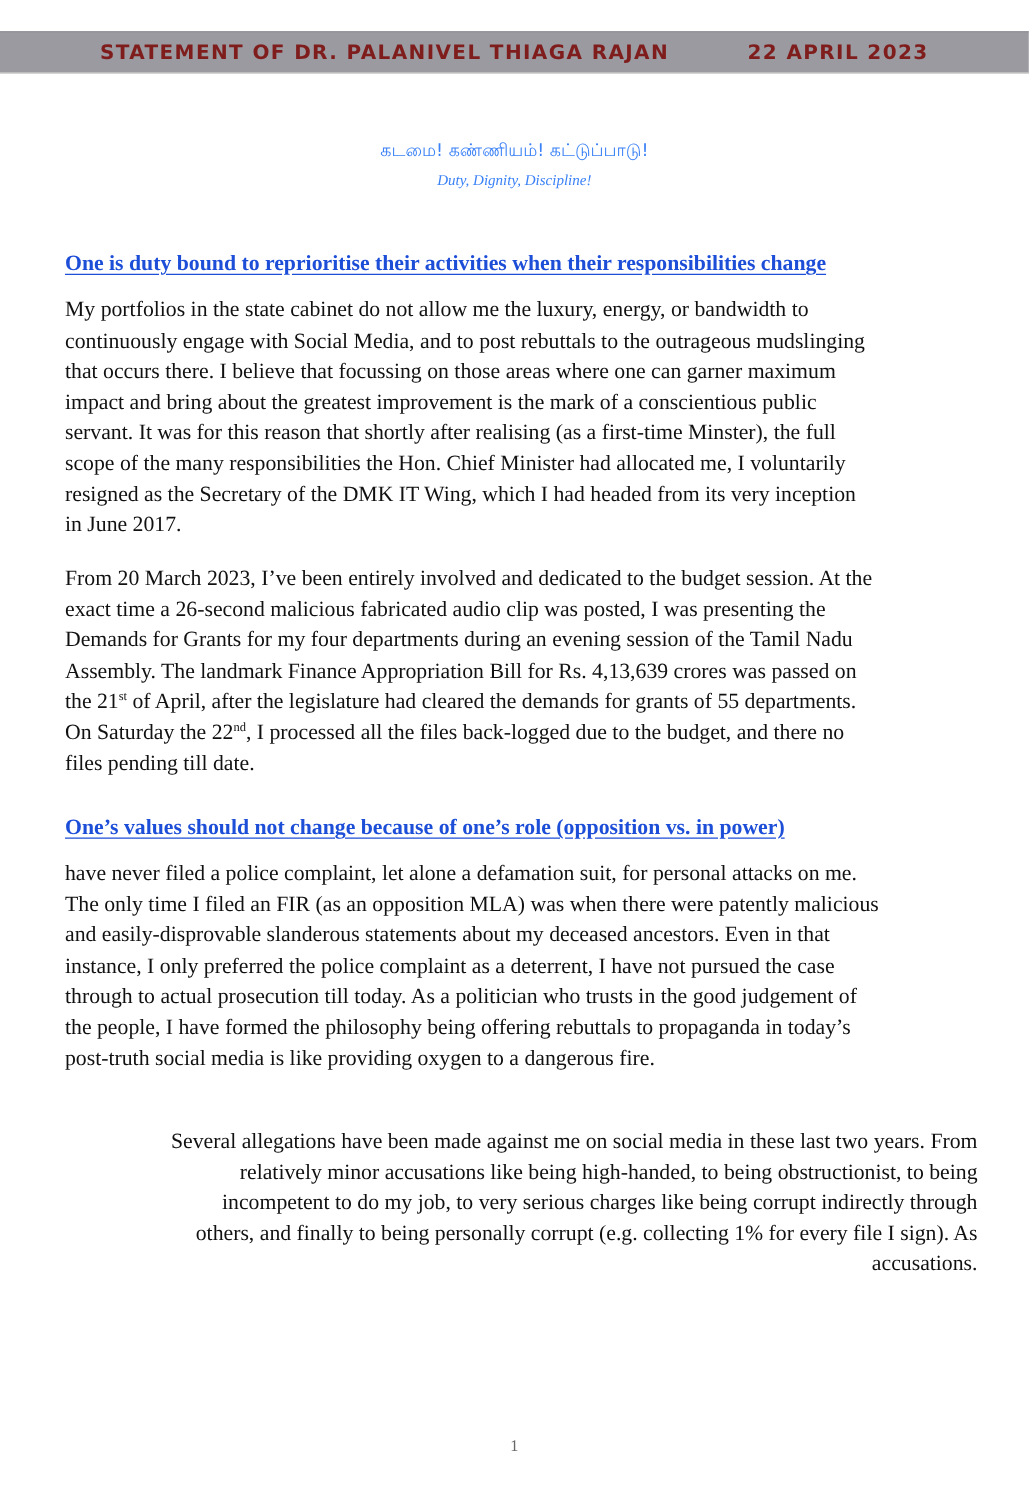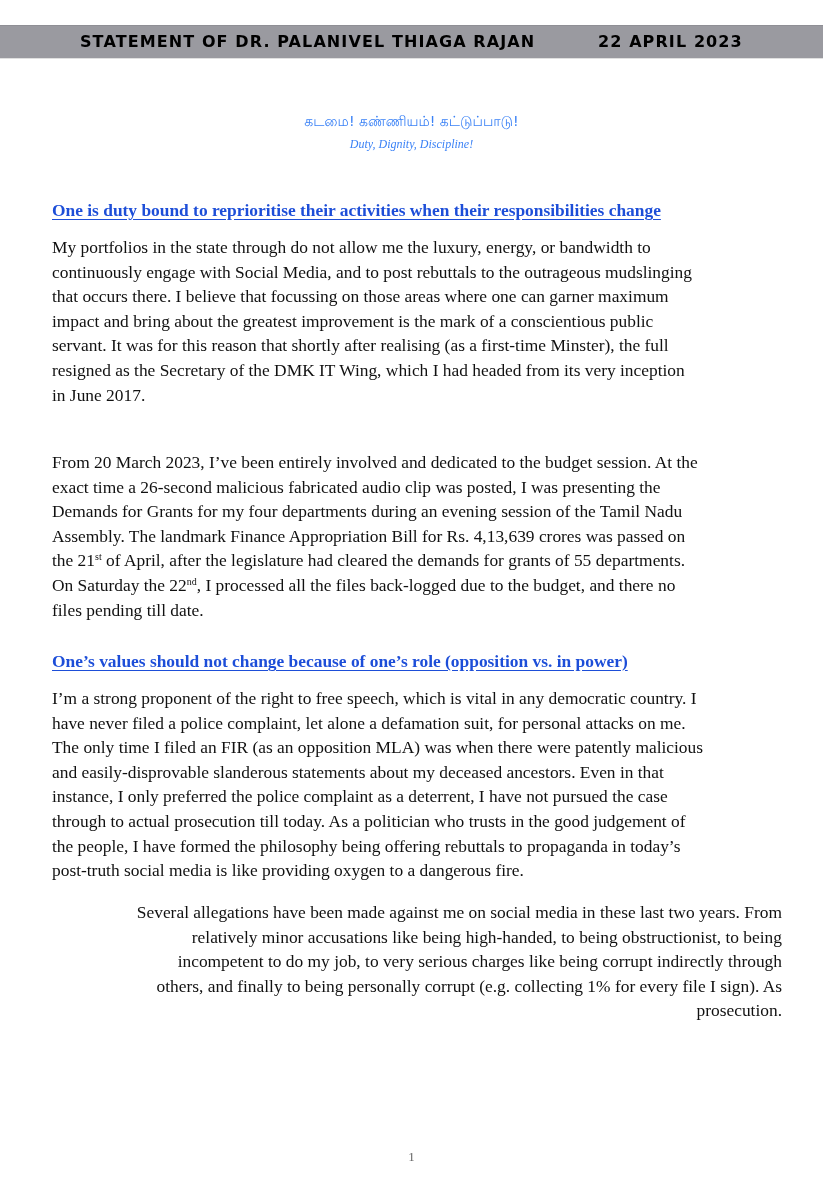--- a/index.html
+++ b/index.html
@@ -1,20 +1,20 @@
 <!DOCTYPE html>
 <html><head>
 <meta charset="utf-8">
 <style>
   html, body { margin: 0; padding: 0; background: #ffffff; }
   body { width: 823px; height: 1200px; position: relative; overflow: hidden; }
   .header-bar {
     position: absolute; left: 0; top: 25px; width: 823px; height: 32px;
     background: #9a9aa0; border-top: 1px solid #8f8f95; border-bottom: 1px solid #e0e0e0;
-    color: #000000; font-family: "DejaVu Sans", sans-serif; font-weight: bold;
+    color: #7f1d1d; font-family: "DejaVu Sans", sans-serif; font-weight: bold;
     font-size: 16px; letter-spacing: 1.1px;
   }
   .header-title { position: absolute; left: 80px; top: 6px; white-space: nowrap; }
   .header-date { position: absolute; left: 598px; top: 6px; white-space: nowrap; }
 
   .motto { position: absolute; left: 0; width: 823px; text-align: center; color: #3b82f6; }
   .motto-tamil { top: 113px; font-family: "DejaVu Sans", sans-serif; font-size: 14px; }
   .motto-english { top: 137px; font-family: "Liberation Serif", serif; font-style: italic; font-size: 12px; }
 
   .body-text {
@@ -42,53 +42,53 @@
   <span class="header-title">STATEMENT OF DR. PALANIVEL THIAGA RAJAN</span>
   <span class="header-date">22 APRIL 2023</span>
 </div>
 
 <div class="motto motto-tamil">கடமை! கண்ணியம்! கட்டுப்பாடு!</div>
 <div class="motto motto-english">Duty, Dignity, Discipline!</div>
 
 <div class="heading" style="top:200px;">One is duty bound to reprioritise their activities when their responsibilities change</div>
 
 <div class="body-text" style="top:235px;">
-  <span class="line">My portfolios in the state through do not allow me the luxury, energy, or bandwidth to</span>
+  <span class="line">My portfolios in the state cabinet do not allow me the luxury, energy, or bandwidth to</span>
   <span class="line">continuously engage with Social Media, and to post rebuttals to the outrageous mudslinging</span>
   <span class="line">that occurs there. I believe that focussing on those areas where one can garner maximum</span>
   <span class="line">impact and bring about the greatest improvement is the mark of a conscientious public</span>
   <span class="line">servant. It was for this reason that shortly after realising (as a first-time Minster), the full</span>
+  <span class="line">scope of the many responsibilities the Hon. Chief Minister had allocated me, I voluntarily</span>
   <span class="line">resigned as the Secretary of the DMK IT Wing, which I had headed from its very inception</span>
   <span class="line">in June 2017.</span>
 </div>
 
 <div class="body-text" style="top:450px;">
   <span class="line">From 20 March 2023, I’ve been entirely involved and dedicated to the budget session. At the</span>
   <span class="line">exact time a 26-second malicious fabricated audio clip was posted, I was presenting the</span>
   <span class="line">Demands for Grants for my four departments during an evening session of the Tamil Nadu</span>
   <span class="line">Assembly. The landmark Finance Appropriation Bill for Rs. 4,13,639 crores was passed on</span>
   <span class="line"><span>the 21</span><sup>st</sup><span> of April, after the legislature had cleared the demands for grants of 55 departments.</span></span>
   <span class="line"><span>On Saturday the 22</span><sup>nd</sup><span>, I processed all the files back-logged due to the budget, and there no</span></span>
   <span class="line">files pending till date.</span>
 </div>
 
 <div class="heading" style="top:651px;">One’s values should not change because of one’s role (opposition vs. in power)</div>
 
 <div class="body-text" style="top:686px;">
-  <span class="line">I’m a strong proponent of the right to free speech, which is vital in any democratic country. I</span>
   <span class="line">have never filed a police complaint, let alone a defamation suit, for personal attacks on me.</span>
   <span class="line">The only time I filed an FIR (as an opposition MLA) was when there were patently malicious</span>
   <span class="line">and easily-disprovable slanderous statements about my deceased ancestors. Even in that</span>
   <span class="line">instance, I only preferred the police complaint as a deterrent, I have not pursued the case</span>
   <span class="line">through to actual prosecution till today. As a politician who trusts in the good judgement of</span>
   <span class="line">the people, I have formed the philosophy being offering rebuttals to propaganda in today’s</span>
   <span class="line">post-truth social media is like providing oxygen to a dangerous fire.</span>
 </div>
 
 <div class="body-text" style="top:900px;text-align:right;">
   <span class="line">Several allegations have been made against me on social media in these last two years. From</span>
   <span class="line">relatively minor accusations like being high-handed, to being obstructionist, to being</span>
   <span class="line">incompetent to do my job, to very serious charges like being corrupt indirectly through</span>
   <span class="line">others, and finally to being personally corrupt (e.g. collecting 1% for every file I sign). As</span>
-  <span class="line">prosecution.</span>
+  <span class="line">accusations.</span>
 </div>
 
 <div class="page-number">1</div>
 
 </body></html>

